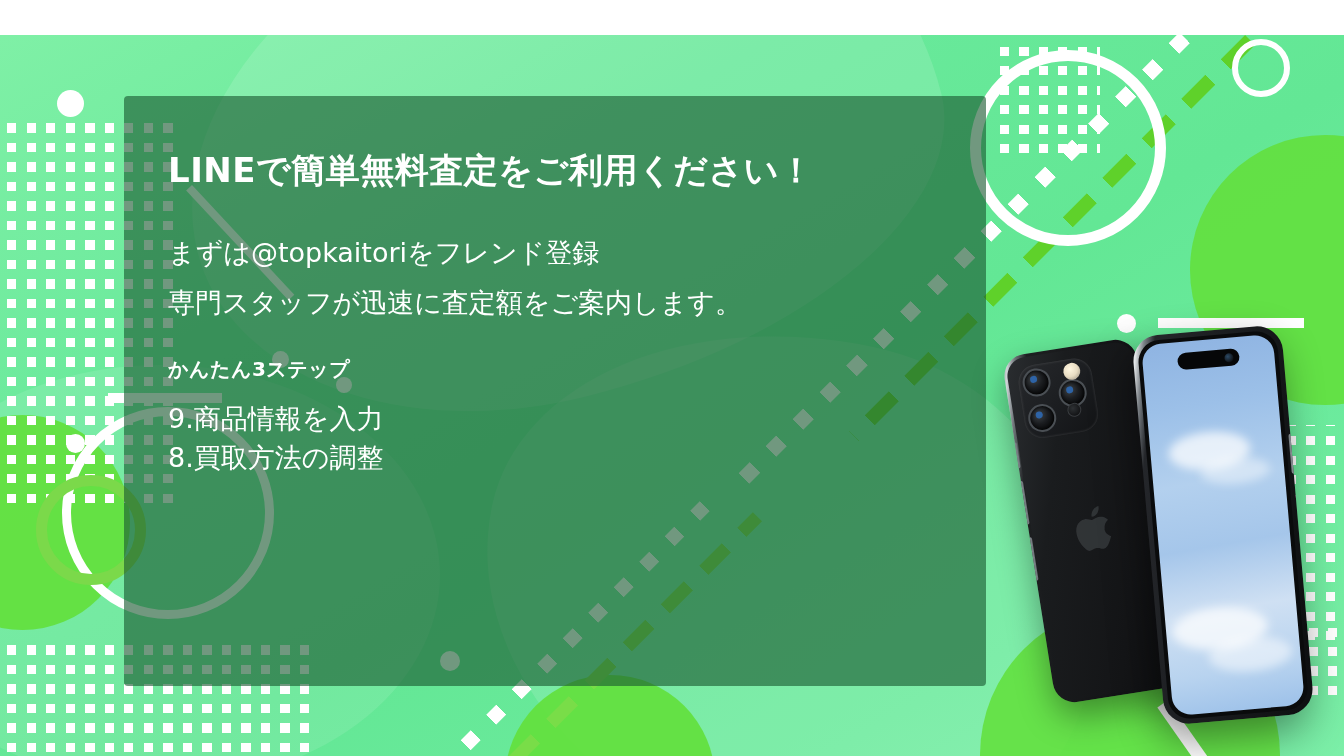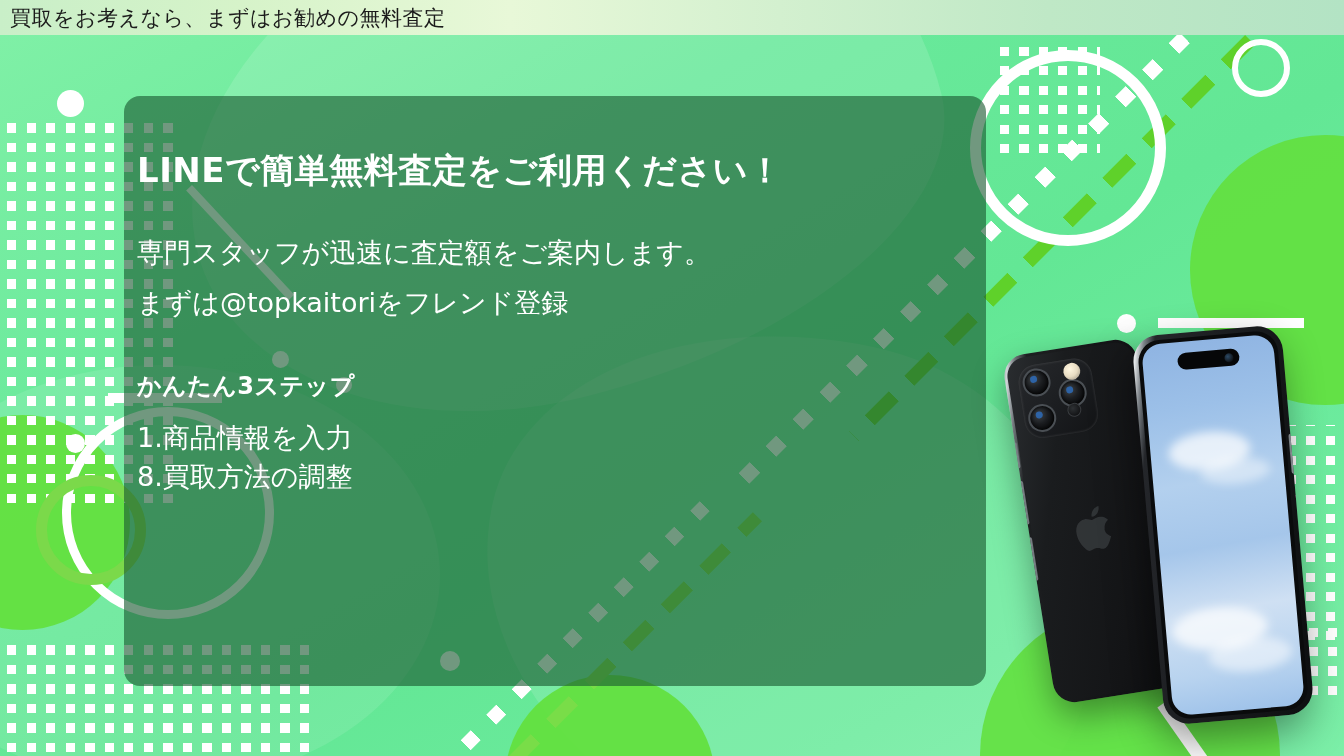--- a/index.html
+++ b/index.html
@@ -137,36 +137,36 @@
   .dw-6 { left:336px; top:342px; width:16px; height:16px; }
 
   .bar-white { background:#ffffff; }
   .bw-1 { left:1158px;top:283px; width:146px; height:10px; }
   .bw-2 { left:108px; top:358px; width:114px; height:10px; }
 
   
   #card {
     position:absolute; left:124px; top:61px; width:862px; height:590px;
     background:rgba(26,88,48,.62);
-    border-radius:16px;
-    padding:56px 0 0 13px;
+    border-radius:4px;
+    padding:56px 0 0 44px;
   }
   #card-heading {
     font-size:34px; font-weight:bold; color:#ffffff;
     letter-spacing:.5px; line-height:1.1; white-space:nowrap;
     font-family:"DejaVu Sans","Liberation Sans",sans-serif;
   }
   .card-body-block { margin-top:39px; }
   .card-body-line {
     font-size:27px; color:#ffffff; line-height:50px; white-space:nowrap;
     font-family:"DejaVu Sans","Liberation Sans",sans-serif;
   }
   #steps-title {
-    margin-top:42px;
-    font-size:24px; font-weight:bold; color:#ffffff; letter-spacing:.5px;
+    margin-top:28px;
+    font-size:20px; font-weight:bold; color:#ffffff; letter-spacing:.5px;
     white-space:nowrap;
     font-family:"DejaVu Sans","Liberation Sans",sans-serif;
   }
   .step-item {
     margin-top:12px;
     font-size:27px; color:#ffffff; line-height:1.0; white-space:nowrap;
     font-family:"DejaVu Sans","Liberation Sans",sans-serif;
   }
   .step-item:first-of-type { margin-top:22px; }
 
@@ -265,23 +265,20 @@
     position:absolute; right:-2px; width:4px; border-radius:2px;
     background:linear-gradient(270deg,#aab0b5,#72787d);
   }
   #sbf-1 { top:110px; height:40px; }
 </style>
 </head>
 <body>
 
 <div id="page">
 
-  <div id="topbar">
-    <div id="topbar-title">買取をお考えなら、まずはお勧めの無料査定</div>
-  </div>
 
   <div id="hero">
 
     <div class="layer blob-soft-1"></div>
     <div class="layer blob-soft-2"></div>
     <div class="layer blob-soft-3"></div>
 
     <div class="layer circle-bright cb-topright"></div>
     <div class="layer circle-bright cb-left"></div>
     <div class="layer circle-bright cb-bottom"></div>
@@ -311,28 +308,28 @@
     <div class="layer dot-white dw-2"></div>
     <div class="layer dot-white dw-3"></div>
     <div class="layer dot-white dw-4"></div>
     <div class="layer bar-white bw-1"></div>
     <div class="layer bar-white bw-2"></div>
 
     <div id="card">
       <div id="card-heading">LINEで簡単無料査定をご利用ください！</div>
 
       <div class="card-body-block">
+        <div class="card-body-line">まずは@topkaitoriをフレンド登録</div>
         <div class="card-body-line">専門スタッフが迅速に査定額をご案内します。</div>
-        <div class="card-body-line">まずは@topkaitoriをフレンド登録</div>
       </div>
 
       <div id="steps-title">かんたん3ステップ</div>
 
       <div>
-        <div class="step-item">1.商品情報を入力</div>
+        <div class="step-item">9.商品情報を入力</div>
         <div class="step-item">8.買取方法の調整</div>
       </div>
     </div>
 
     <div class="layer diag diag-line-white-phone"></div>
 
   </div>
 
   <div id="phones">
 

